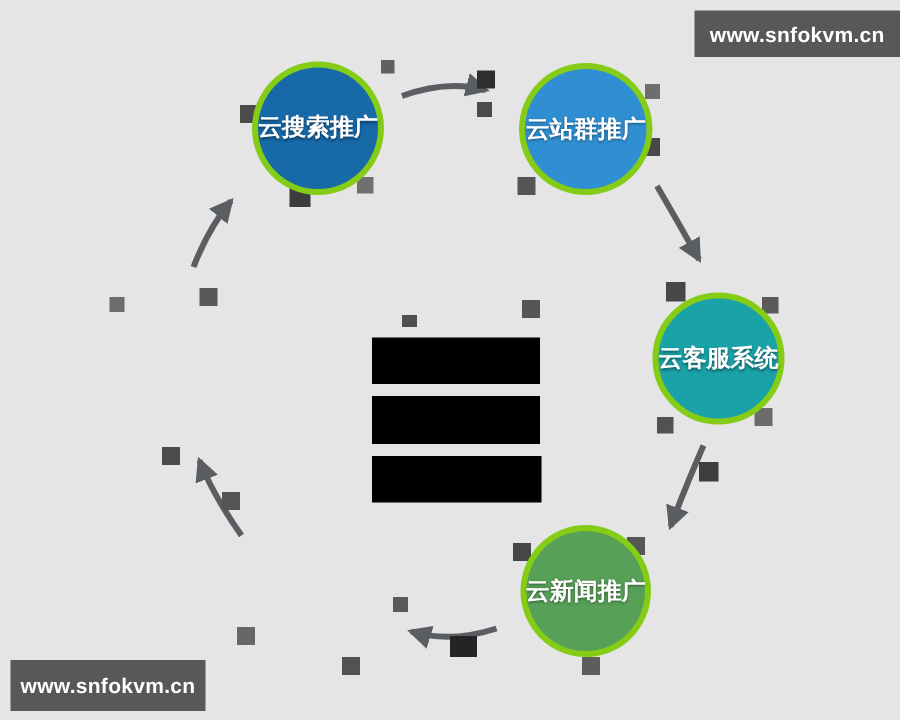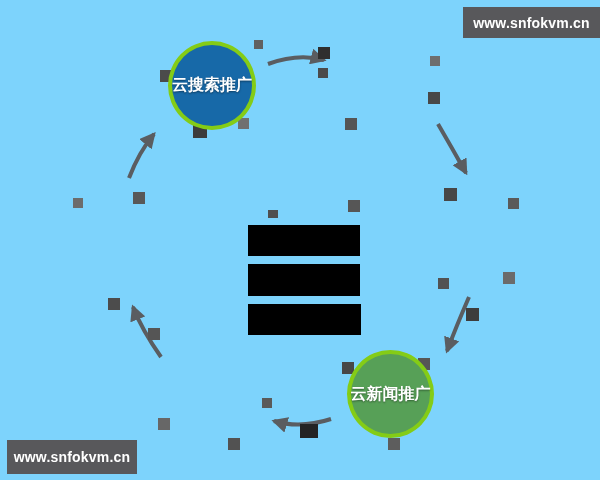--- a/index.html
+++ b/index.html
@@ -1,17 +1,17 @@
 <!DOCTYPE html>
 <html><head>
 <meta charset="utf-8">
 <style>
   html,body { margin:0; padding:0; background:#ffffff; }
   .stage {
-    position:relative; width:600px; height:480px; background:#7dd3fc;
+    position:relative; width:600px; height:480px; background:#e5e5e5;
     overflow:hidden; font-family:"Liberation Sans","DejaVu Sans",sans-serif;
   }
   .banner {
     position:absolute; background:#58585b; color:#fff; font-weight:bold;
     font-size:14px; display:flex; align-items:center; justify-content:center;
     letter-spacing:0.2px;
   }
   #banner-tr { right:0px; top:7px; width:137px; height:31px; }
   #banner-bl { left:7px; top:440px; width:130px; height:34px; }
 
@@ -84,20 +84,26 @@
   <div class="artifact" style="left:148px;top:328px;width:12px;height:12px;background:#555555;"></div>
   <div class="artifact" style="left:108px;top:298px;width:12px;height:12px;background:#4c4c4c;"></div>
   <div class="artifact" style="left:133px;top:192px;width:12px;height:12px;background:#585858;"></div>
   <div class="artifact" style="left:73px;top:198px;width:10px;height:10px;background:#6c6c6c;"></div>
   <div class="artifact" style="left:348px;top:200px;width:12px;height:12px;background:#565656;"></div>
   <div class="artifact" style="left:268px;top:210px;width:10px;height:8px;background:#4f4f4f;"></div>
 
   <div class="node" id="node-search" style="background: rgb(23, 105, 168);">
     <span>云搜索推广</span>
   </div>
+  <div class="node" id="node-sites" style="background: rgb(47, 143, 210);">
+    <span>云站群推广</span>
+  </div>
+  <div class="node" id="node-service" style="background: rgb(25, 162, 168);">
+    <span>云客服系统</span>
+  </div>
   <div class="node" id="node-news" style="background: rgb(87, 160, 87); text-align: center;">
     <span>云新闻推广</span>
   </div>
 
 
   <div class="redacted" id="redact1"></div>
   <div class="redacted" id="redact2"></div>
   <div class="redacted" id="redact3"></div>
 
 </div>

